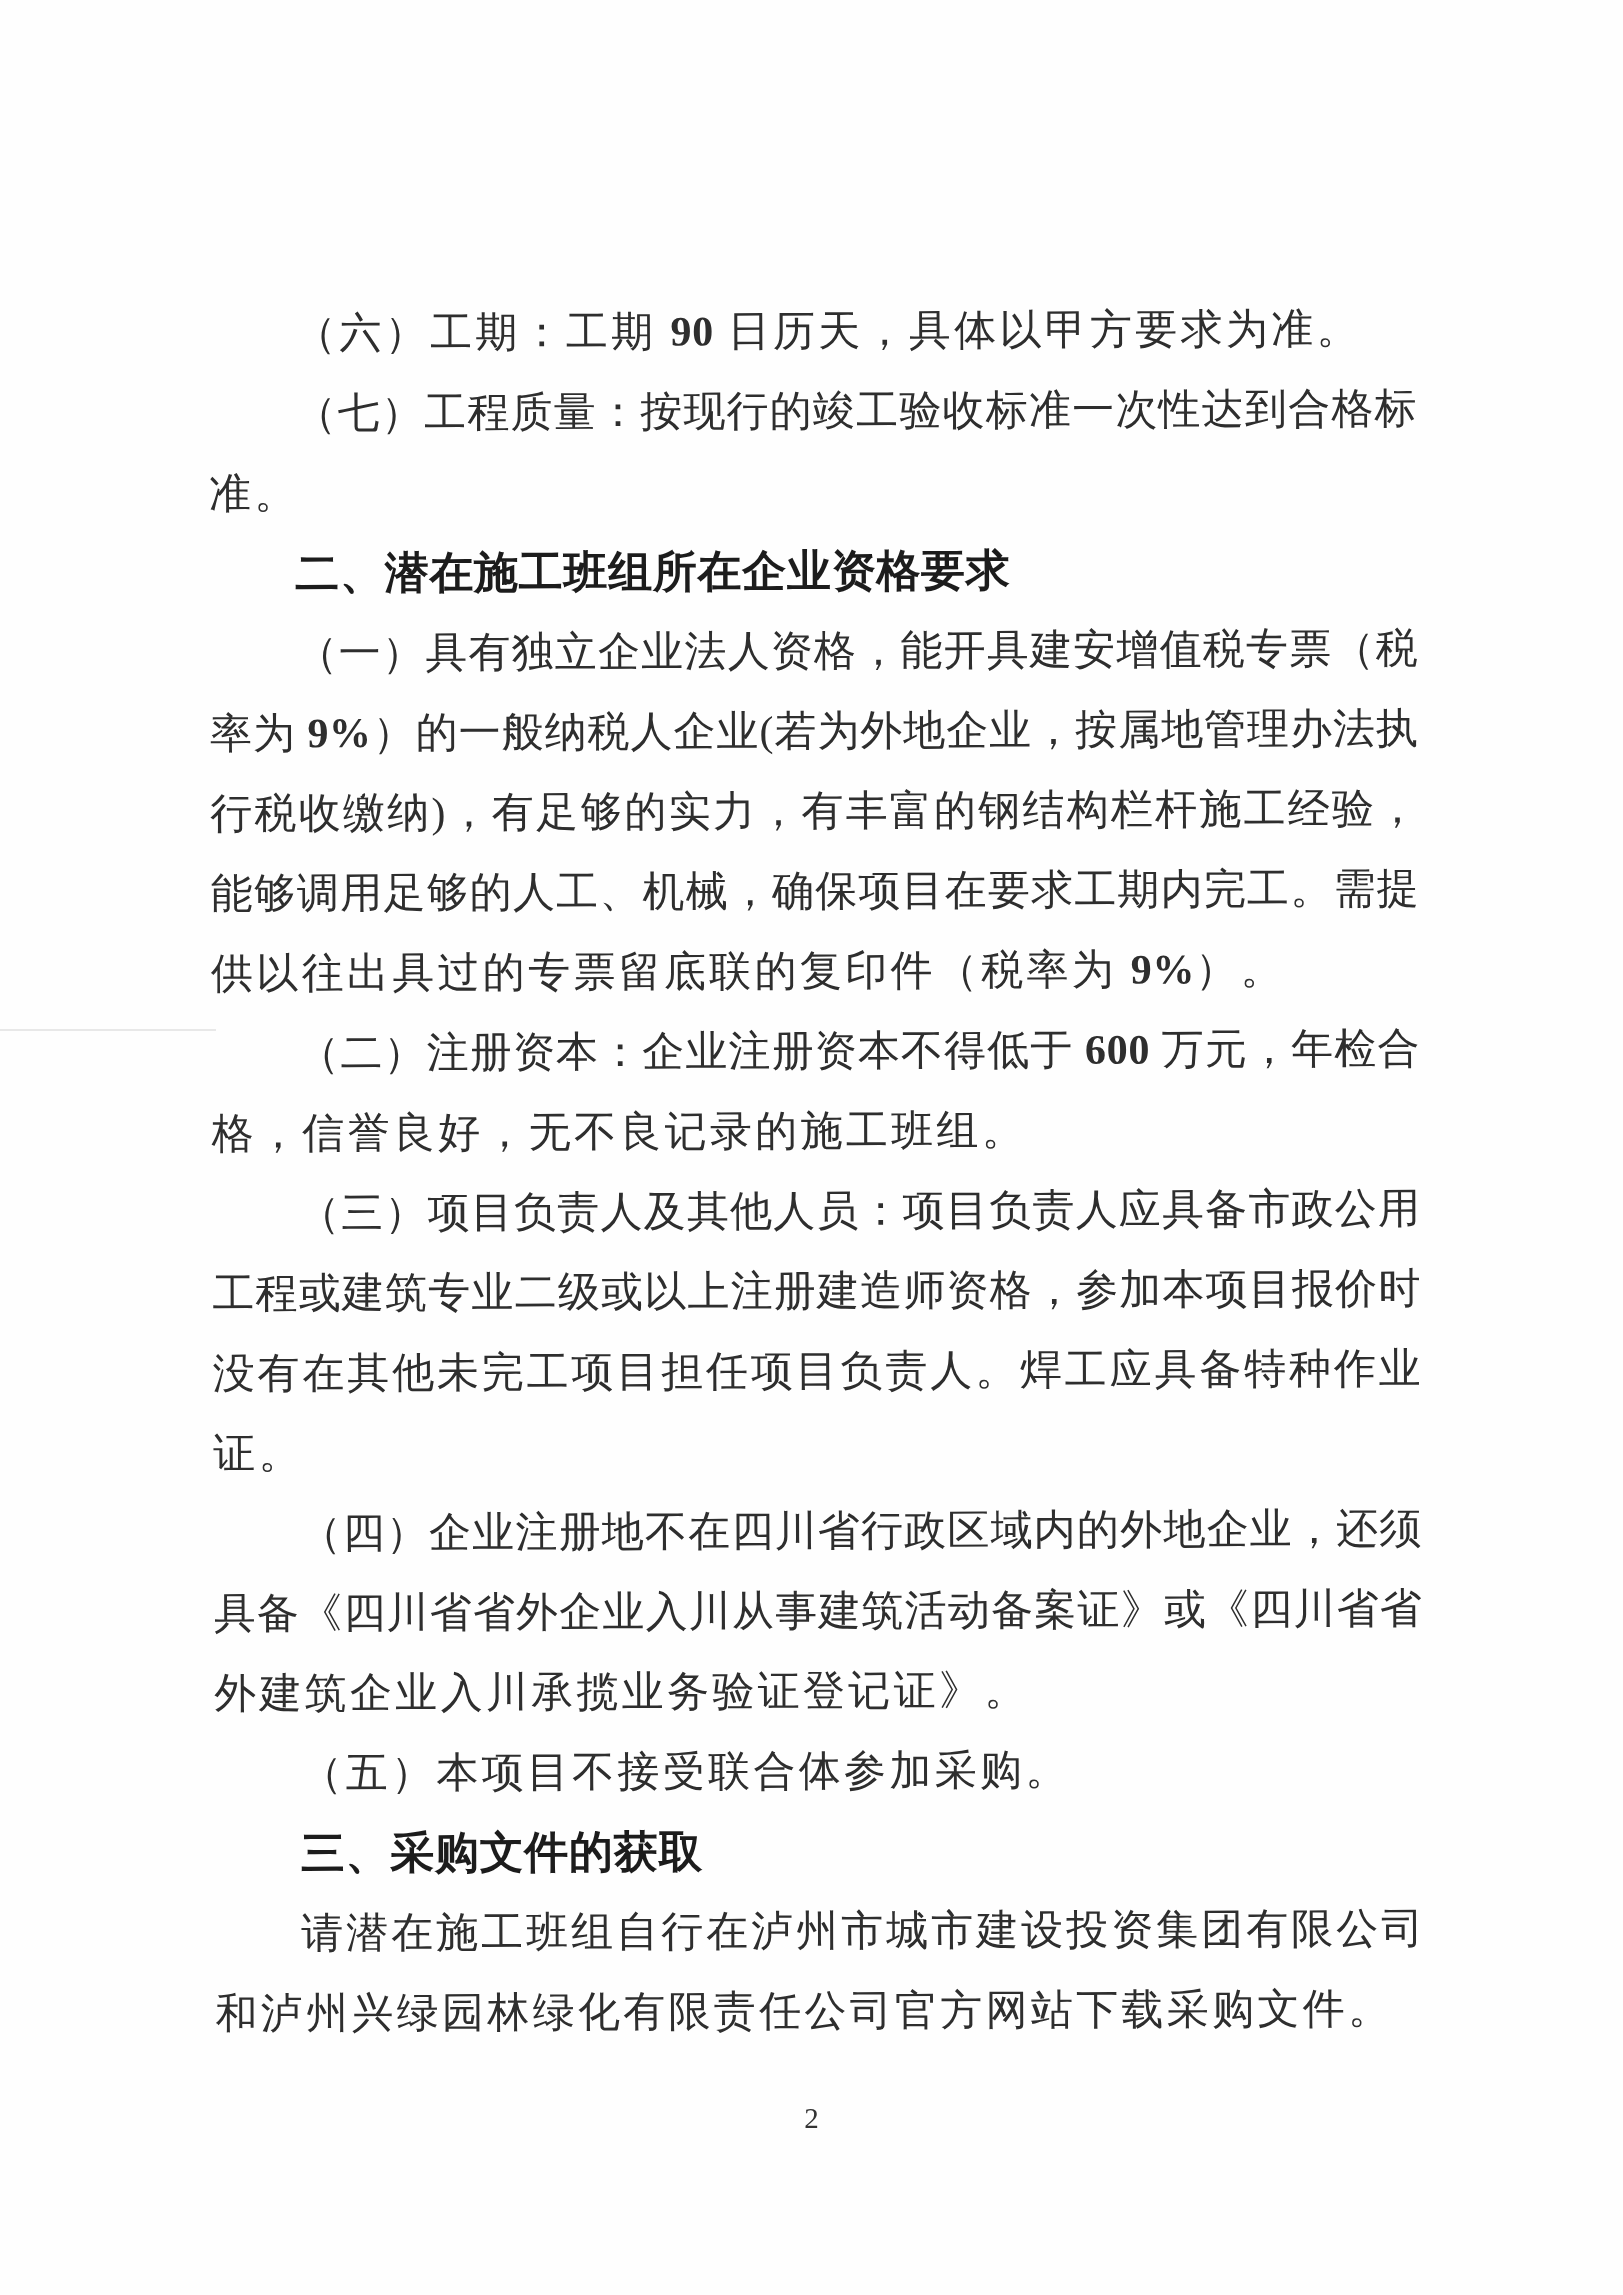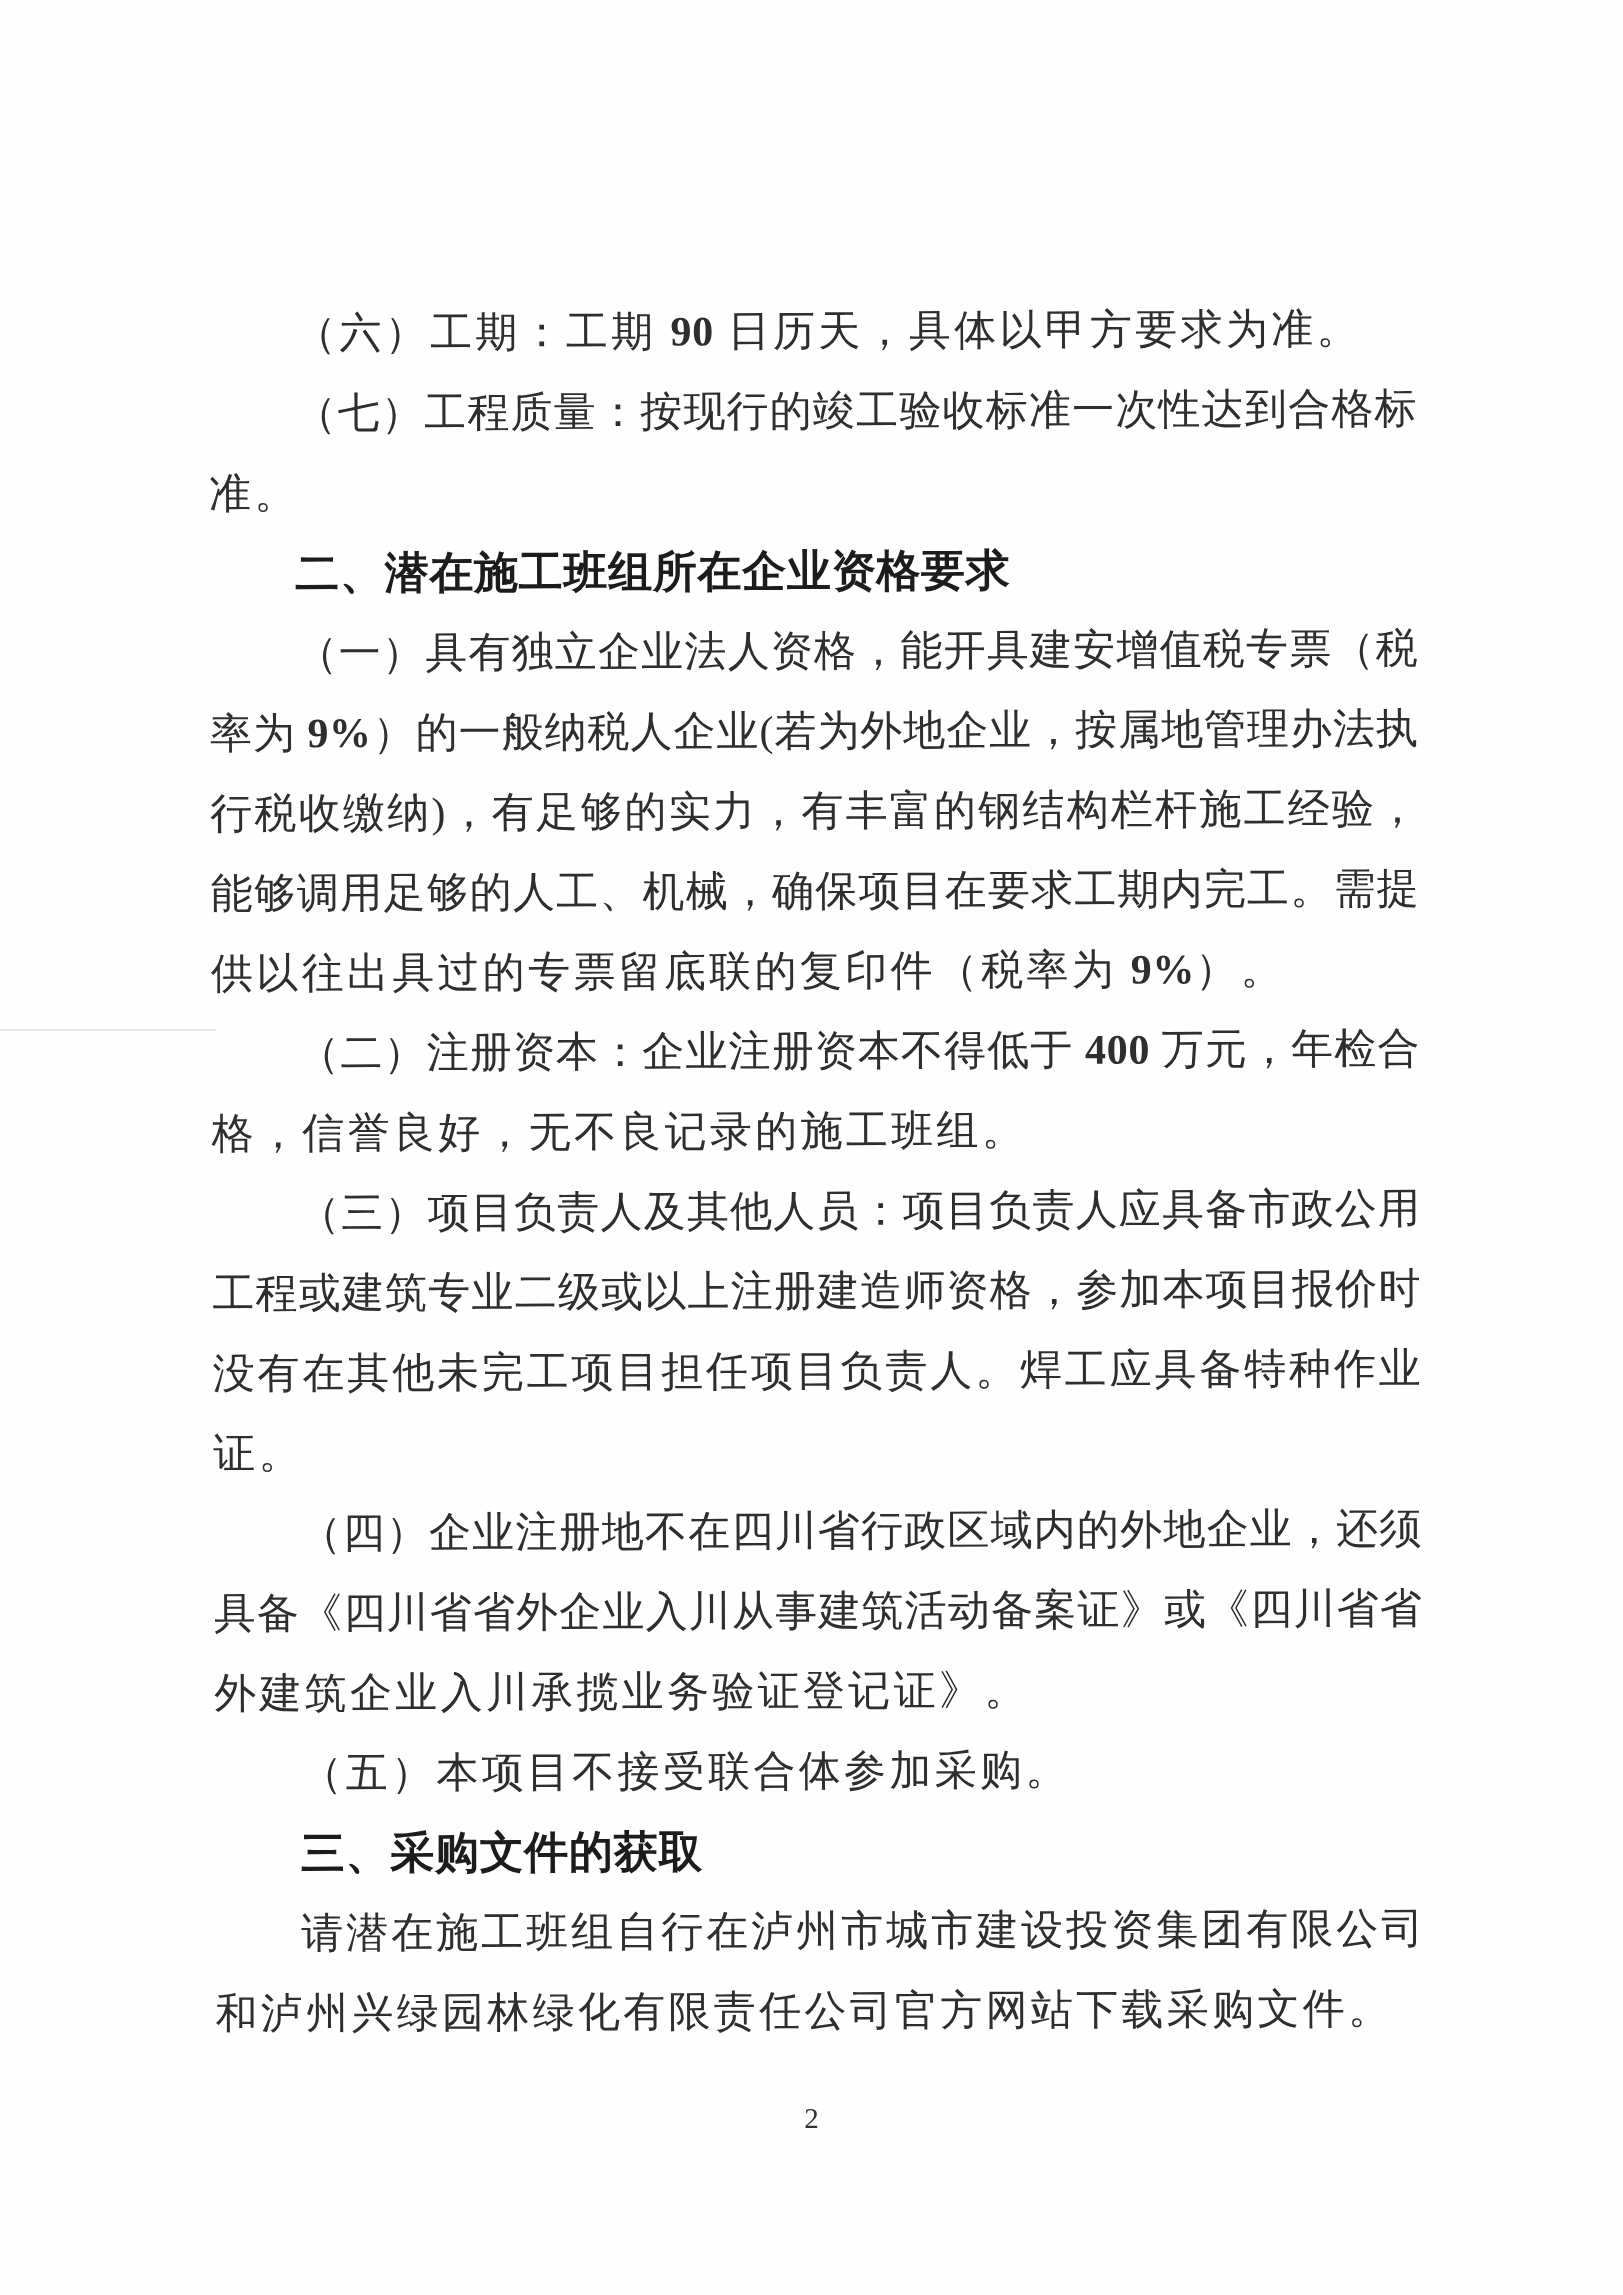--- a/index.html
+++ b/index.html
@@ -85,21 +85,21 @@
   <div class="doc">
       <div class="line body indent">（六）工期：工期 <span class="num">90</span> 日历天，具体以甲方要求为准。</div>
       <div class="line body indent just">（七）工程质量：按现行的竣工验收标准一次性达到合格标</div>
       <div class="line body">准。</div>
       <div class="line heading indent">二、潜在施工班组所在企业资格要求</div>
       <div class="line body indent just">（一）具有独立企业法人资格，能开具建安增值税专票（税</div>
       <div class="line body just">率为 <span class="num">9%</span>）的一般纳税人企业(若为外地企业，按属地管理办法执</div>
       <div class="line body just">行税收缴纳)，有足够的实力，有丰富的钢结构栏杆施工经验，</div>
       <div class="line body just">能够调用足够的人工、机械，确保项目在要求工期内完工。需提</div>
       <div class="line body">供以往出具过的专票留底联的复印件（税率为 <span class="num">9%</span>）。</div>
-      <div class="line body indent just">（二）注册资本：企业注册资本不得低于 <span class="num">400</span> 万元，年检合</div>
+      <div class="line body indent just">（二）注册资本：企业注册资本不得低于 <span class="num">600</span> 万元，年检合</div>
       <div class="line body">格，信誉良好，无不良记录的施工班组。</div>
       <div class="line body indent just">（三）项目负责人及其他人员：项目负责人应具备市政公用</div>
       <div class="line body just">工程或建筑专业二级或以上注册建造师资格，参加本项目报价时</div>
       <div class="line body just">没有在其他未完工项目担任项目负责人。焊工应具备特种作业</div>
       <div class="line body">证。</div>
       <div class="line body indent just">（四）企业注册地不在四川省行政区域内的外地企业，还须</div>
       <div class="line body just">具备《四川省省外企业入川从事建筑活动备案证》或《四川省省</div>
       <div class="line body">外建筑企业入川承揽业务验证登记证》。</div>
       <div class="line body indent">（五）本项目不接受联合体参加采购。</div>
       <div class="line heading indent">三、采购文件的获取</div>

